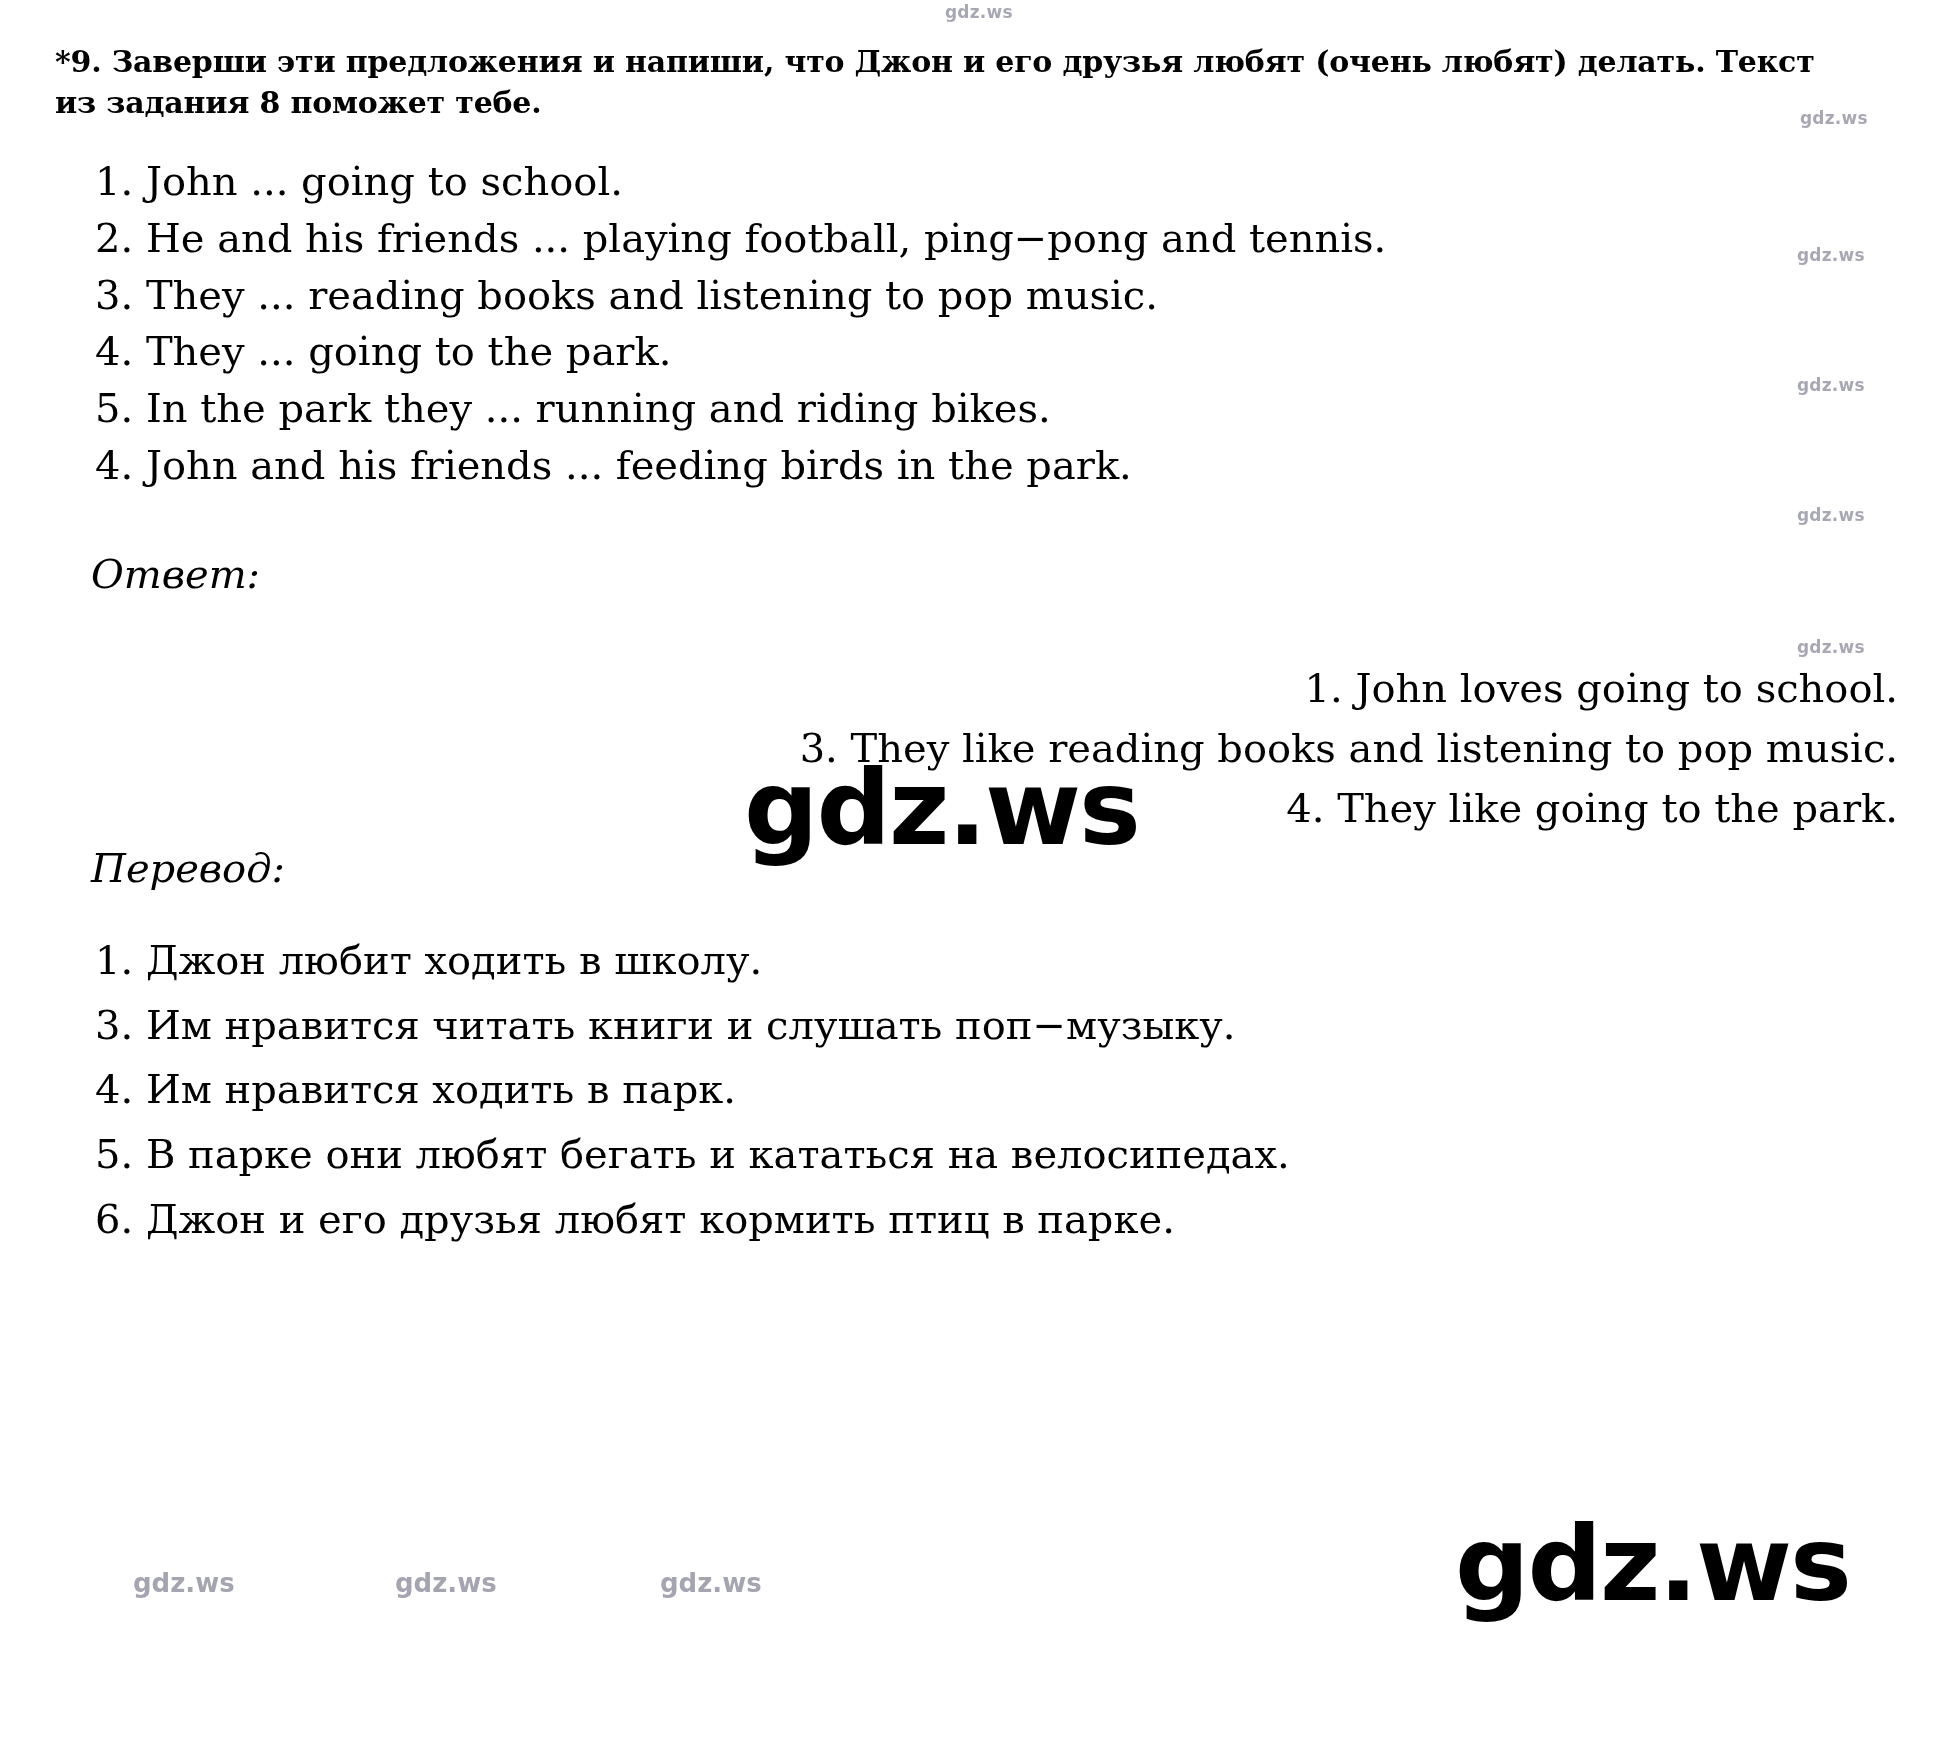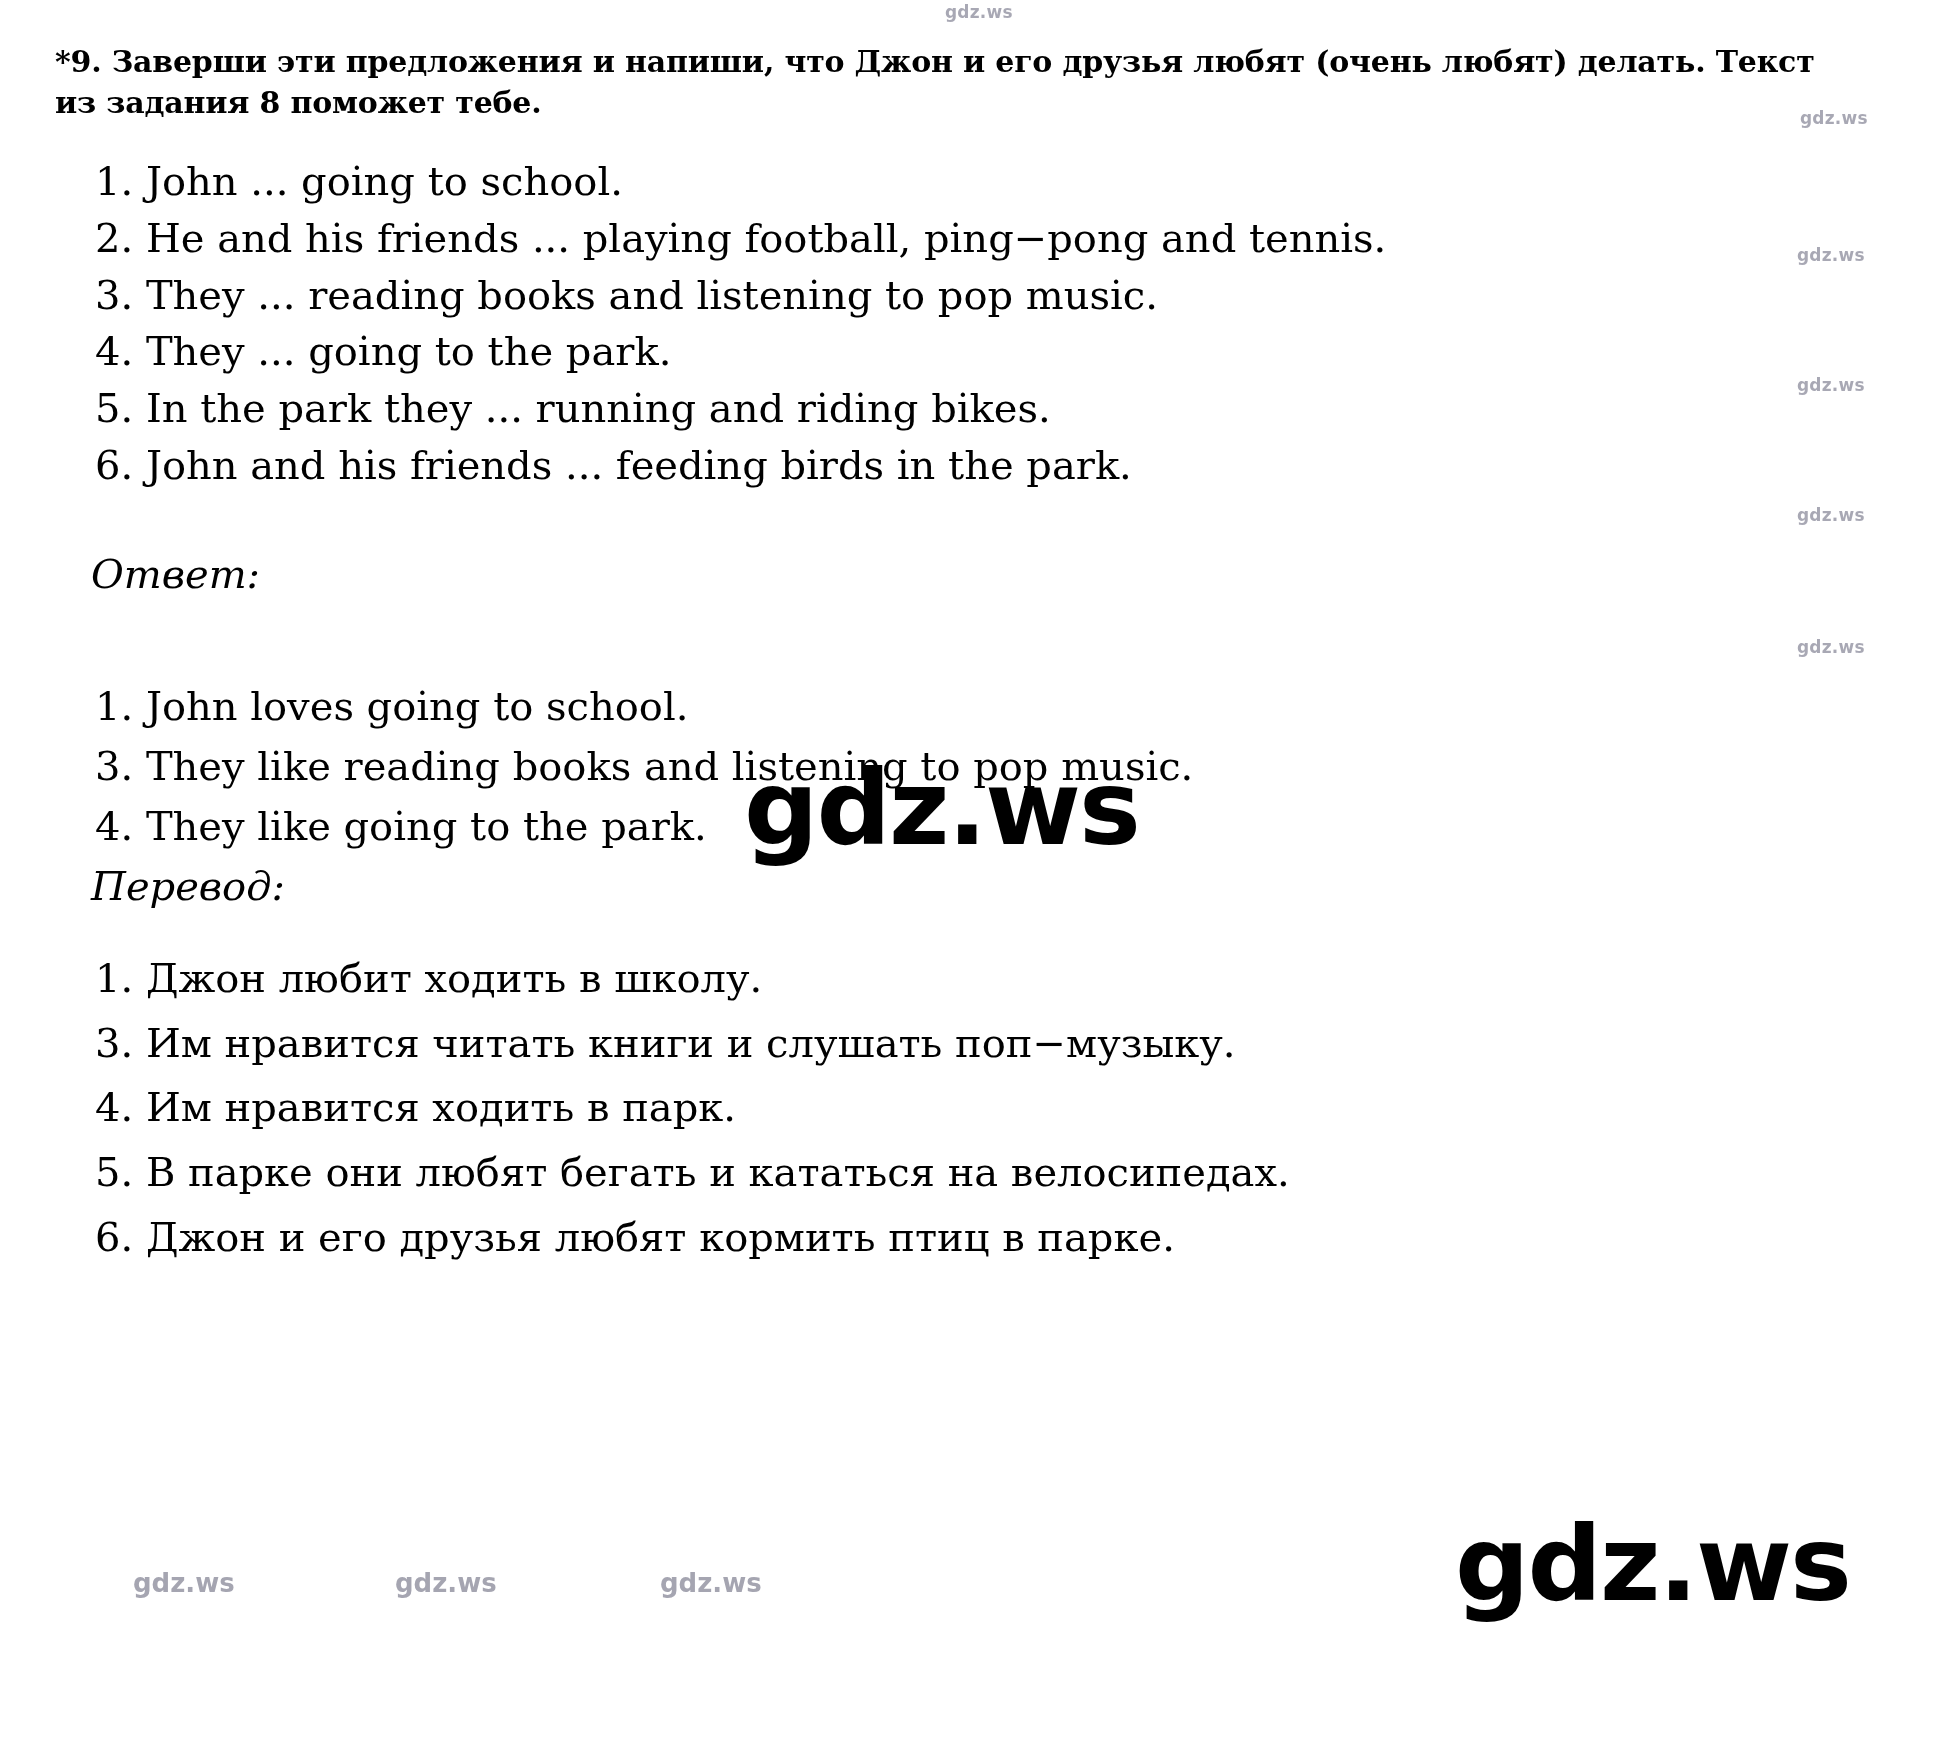--- a/index.html
+++ b/index.html
@@ -42,21 +42,22 @@
     padding-left: 40px;
   }
   .section-label {
     font-family: "DejaVu Serif", "Liberation Serif", serif;
     font-style: italic;
     font-size: 40px;
     line-height: 1.3;
     padding-left: 36px;
   }
   .answers {
-    margin-top: 30px;
+    margin-top: 12px;
+    text-align: right;
   }
   .answers .line {
     font-size: 40px;
     line-height: 1.5;
   }
   .translation-lines .line {
     font-size: 40px;
     line-height: 1.62;
   }
   .gap-before-answers { height: 54px; }
@@ -107,21 +108,21 @@
 <div class="page">
 
   <div class="task-heading">*9. Заверши эти предложения и напиши, что Джон и его друзья любят (очень любят) делать. Текст из задания 8 поможет тебе.</div>
 
   <div class="block">
     <div class="line">1. John ... going to school.</div>
     <div class="line">2. He and his friends ... playing football, ping−pong and tennis.</div>
     <div class="line">3. They ... reading books and listening to pop music.</div>
     <div class="line">4. They ... going to the park.</div>
     <div class="line">5. In the park they ... running and riding bikes.</div>
-    <div class="line">6. John and his friends ... feeding birds in the park.</div>
+    <div class="line">4. John and his friends ... feeding birds in the park.</div>
   </div>
 
   <div class="gap-before-answers"></div>
 
   <div class="section-label">Ответ:</div>
 
   <div class="gap-after-answer-label"></div>
 
   <div class="answers">
     <div class="line">1. John loves going to school.</div>

